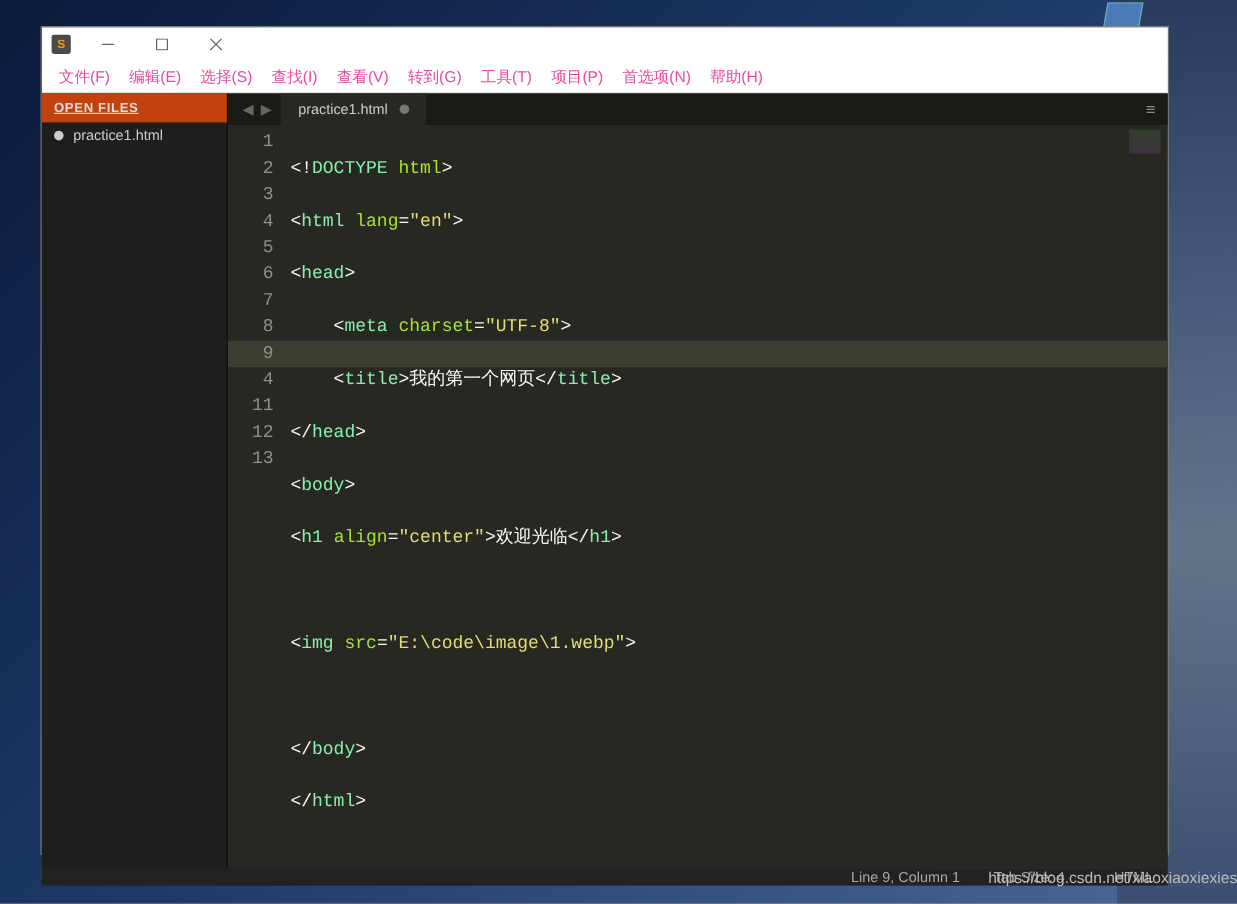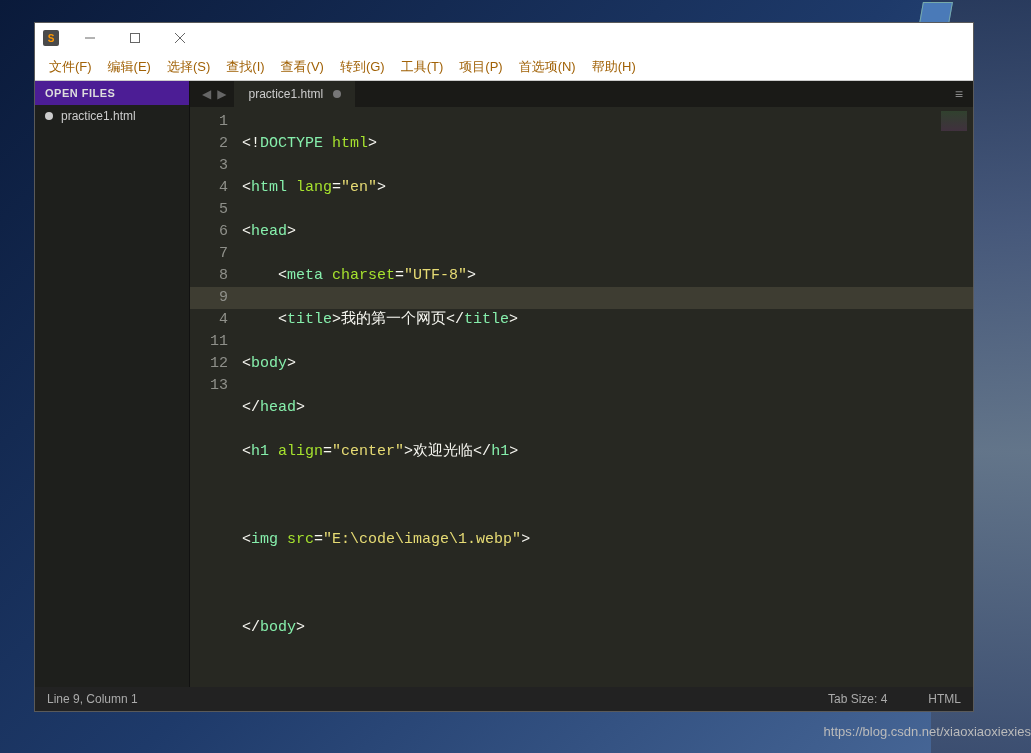--- a/index.html
+++ b/index.html
@@ -56,21 +56,21 @@
       cursor: pointer;
     }
     .menubar {
       height: 28px;
       background: #fff;
       display: flex;
       align-items: center;
       padding: 0 6px;
       gap: 0;
       font-size: 13px;
-      color: #a16207;
+      color: #ec4899;
       border-bottom: 1px solid #ccc;
     }
     .menu-item {
       padding: 4px 8px;
       cursor: pointer;
     }
     .main-area {
       flex: 1;
       display: flex;
       background: #272822;
@@ -78,22 +78,23 @@
     .sidebar {
       width: 155px;
       background: #1e1f1c;
       border-right: 1px solid #111;
     }
     .sidebar-header {
       padding: 6px 10px;
       font-size: 11px;
       font-weight: bold;
       color: #ddd;
-      background: #4c1d95;
+      background: #c2410c;
       letter-spacing: 0.5px;
+      text-decoration: underline;
     }
     .sidebar-file {
       padding: 4px 10px;
       font-size: 12px;
       color: #ccc;
       display: flex;
       align-items: center;
       cursor: pointer;
     }
     .file-dot {
@@ -185,20 +186,21 @@
     .c-green { color: #a6e22e; }
     .c-yellow { color: #e6db74; }
     .statusbar {
       height: 24px;
       background: #222;
       display: flex;
       align-items: center;
       padding: 0 12px;
       font-size: 12px;
       color: #aaa;
+      text-align: right;
     }
     .status-left { flex: 1; }
     .status-right { display: flex; gap: 41px; padding-left: 28px; }
     .watermark {
       position: absolute;
       right: 0;
       bottom: 14px;
       color: #bbb;
       font-size: 13px;
       z-index: 10;
@@ -316,27 +318,28 @@
           <div class="ln">12</div>
           <div class="ln">13</div>
         </div>
 
         <div class="code">
 <div class="cd"><span class="c-white">&lt;!</span><span class="c-pink">DOCTYPE</span><span> </span><span class="c-green">html</span><span class="c-white">&gt;</span></div>
 <div class="cd"><span class="c-white">&lt;</span><span class="c-pink">html</span><span> </span><span class="c-green">lang</span><span class="c-white">=</span><span class="c-yellow">"en"</span><span class="c-white">&gt;</span></div>
 <div class="cd"><span class="c-white">&lt;</span><span class="c-pink">head</span><span class="c-white">&gt;</span></div>
 <div class="cd"><span class="c-white">    &lt;</span><span class="c-pink">meta</span><span> </span><span class="c-green">charset</span><span class="c-white">=</span><span class="c-yellow">"UTF-8"</span><span class="c-white">&gt;</span></div>
 <div class="cd"><span class="c-white">    &lt;</span><span class="c-pink">title</span><span class="c-white">&gt;</span><span class="c-white">我的第一个网页</span><span class="c-white">&lt;/</span><span class="c-pink">title</span><span class="c-white">&gt;</span></div>
+<div class="cd"><span class="c-white">&lt;/</span><span class="c-pink">head</span><span class="c-white">&gt;</span></div>
 <div class="cd"><span class="c-white">&lt;</span><span class="c-pink">body</span><span class="c-white">&gt;</span></div>
-<div class="cd"><span class="c-white">&lt;/</span><span class="c-pink">head</span><span class="c-white">&gt;</span></div>
 <div class="cd"><span class="c-white">&lt;</span><span class="c-pink">h1</span><span> </span><span class="c-green">align</span><span class="c-white">=</span><span class="c-yellow">"center"</span><span class="c-white">&gt;</span><span class="c-white">欢迎光临</span><span class="c-white">&lt;/</span><span class="c-pink">h1</span><span class="c-white">&gt;</span></div>
 <div class="cd"><span></span></div>
 <div class="cd"><span class="c-white">&lt;</span><span class="c-pink">img</span><span> </span><span class="c-green">src</span><span class="c-white">=</span><span class="c-yellow">"E:\code\image\1.webp"</span><span class="c-white">&gt;</span></div>
 <div class="cd"><span></span></div>
 <div class="cd"><span class="c-white">&lt;/</span><span class="c-pink">body</span><span class="c-white">&gt;</span></div>
+<div class="cd"><span class="c-white">&lt;/</span><span class="c-pink">html</span><span class="c-white">&gt;</span></div>
         </div>
       </div>
     </div>
   </div>
 
   <div class="statusbar">
     <div class="status-left">Line 9, Column 1</div>
     <div class="status-right">
       <div>Tab Size: 4</div>
       <div>HTML</div>

